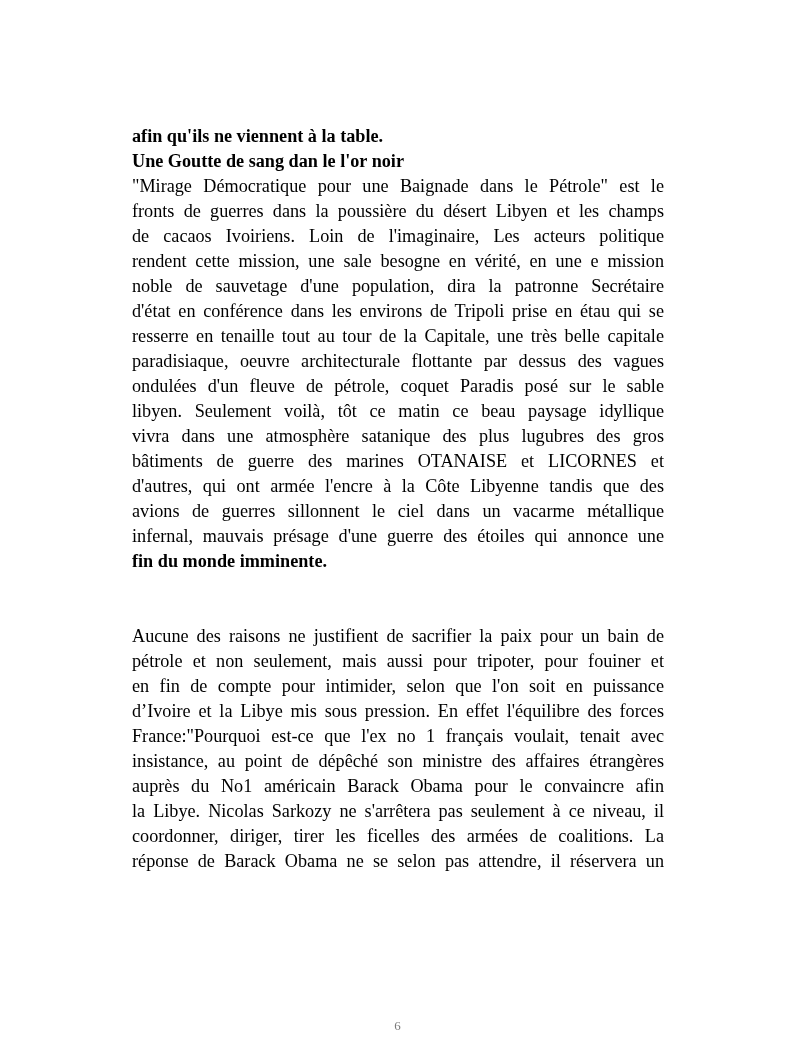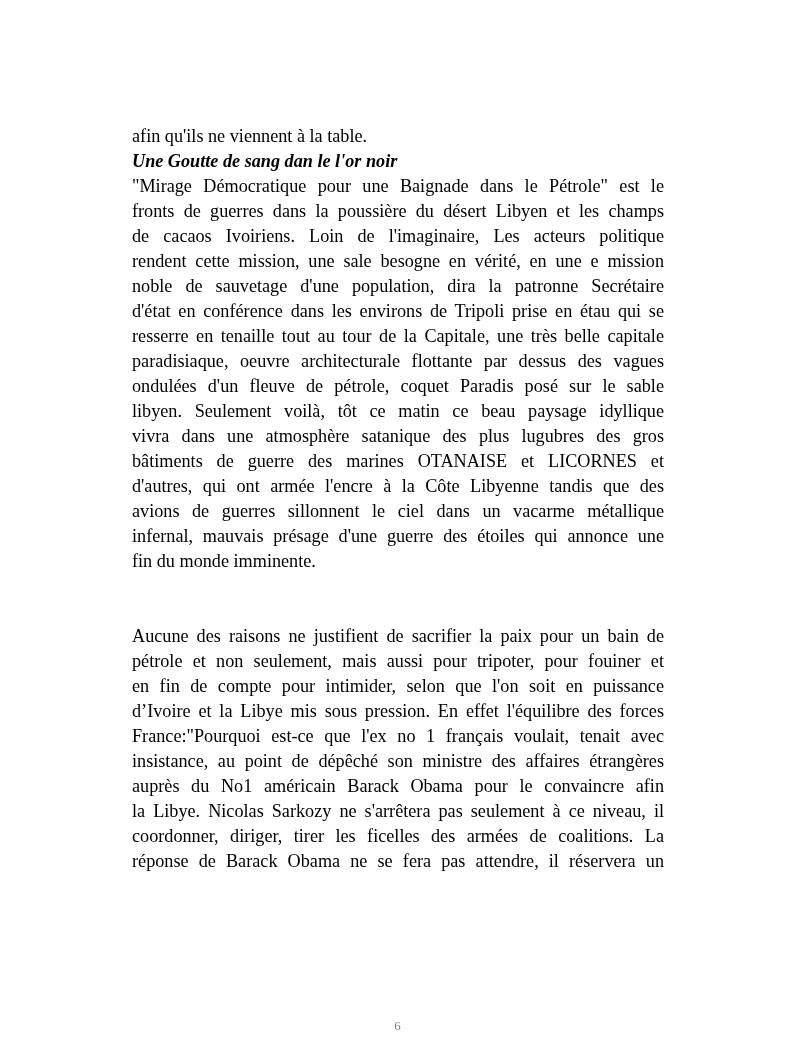--- a/index.html
+++ b/index.html
@@ -4,22 +4,22 @@
 <style>
   html, body { margin: 0; padding: 0; background: #ffffff; }
   body { width: 795px; height: 1063px; position: relative; overflow: hidden; }
   .page {
     position: absolute; left: 132px; top: 124px; width: 532px;
     font-family: "Liberation Serif", serif; font-size: 18.2px; line-height: 25px;
     color: #000000;
   }
   .line { display: block; white-space: nowrap; height: 25px; }
   .just { text-align: justify; text-align-last: justify; white-space: normal; }
-  .left { text-align: left; }
-  .heading { font-weight: bold; font-style: italic; }
+  .left { text-align: left; font-weight: bold; }
+  .heading { font-weight: bold; }
   .gap { height: 50px; }
   .page-number {
     position: absolute; top: 1018px; left: 0; width: 795px; text-align: center;
     font-family: "Liberation Serif", serif; font-size: 13px; color: #7a7a7a;
   }
 </style>
 </head>
 <body>
 
 <div class="page">
@@ -50,17 +50,17 @@
   <div>
     <span class="line just">Aucune des raisons ne justifient de sacrifier la paix pour un bain de</span>
     <span class="line just">pétrole et non seulement, mais aussi pour tripoter, pour fouiner et</span>
     <span class="line just">en fin de compte pour intimider, selon que l'on soit en puissance</span>
     <span class="line just">d’Ivoire et la Libye mis sous pression. En effet l'équilibre des forces</span>
     <span class="line just">France:"Pourquoi est-ce que l'ex no 1 français voulait, tenait avec</span>
     <span class="line just">insistance, au point de dépêché son ministre des affaires étrangères</span>
     <span class="line just">auprès du No1 américain Barack Obama pour le convaincre afin</span>
     <span class="line just">la Libye. Nicolas Sarkozy ne s'arrêtera pas seulement à ce niveau, il</span>
     <span class="line just">coordonner, diriger, tirer les ficelles des armées de coalitions. La</span>
-    <span class="line just">réponse de Barack Obama ne se fera pas attendre, il réservera un</span>
+    <span class="line just">réponse de Barack Obama ne se selon pas attendre, il réservera un</span>
   </div>
 </div>
 
 <div class="page-number">6</div>
 
 </body></html>

